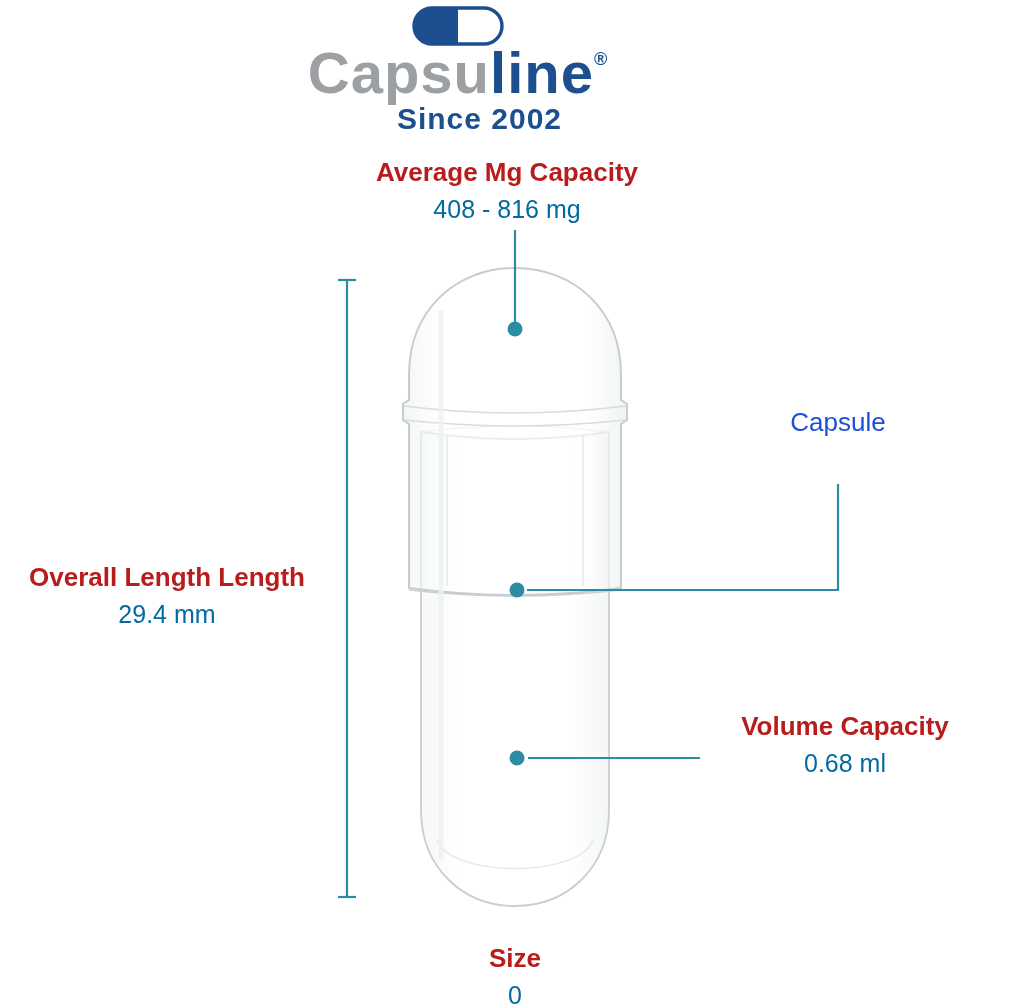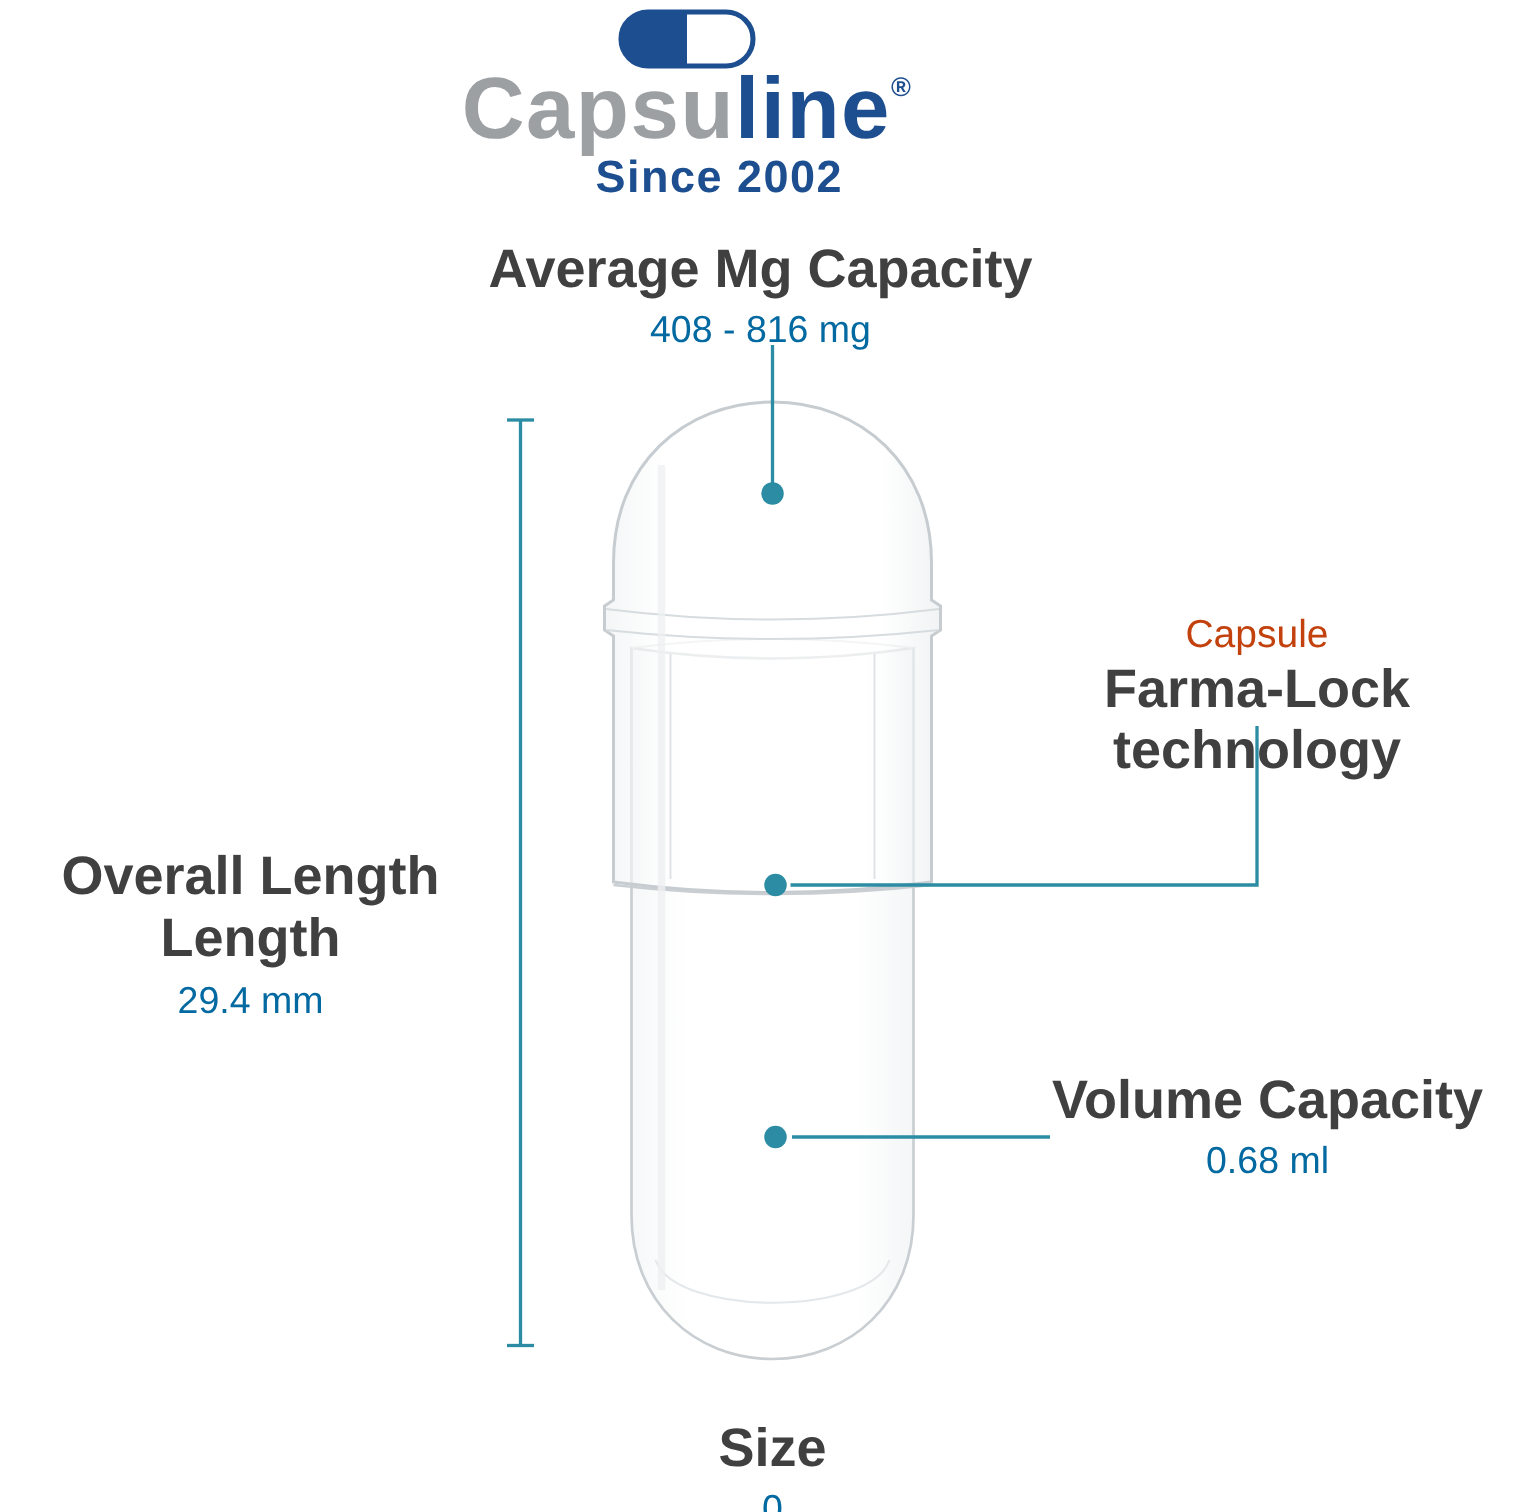--- a/index.html
+++ b/index.html
@@ -43,36 +43,36 @@
     margin-top: 0px;
     font-size: 30px;
     font-weight: 700;
     color: #1d4f90;
     letter-spacing: 1px;
     padding-left: 43px;
   }
 
   
   .ann-title {
-    font-size: 36px;
+    font-size: 26px;
     font-weight: 700;
-    color: #404040;
+    color: #b91c1c;
     line-height: 1.15;
   }
   .ann-value {
     font-size: 25px;
     font-weight: 400;
     color: #0369a1;
     line-height: 1.2;
     margin-top: 6px;
   }
   .ann-plain {
     font-size: 26px;
     font-weight: 400;
-    color: #c2410c;
+    color: #1d4ed8;
     line-height: 1.15;
   }
 
   .mg-block    { top: 158px; left: 307px; width: 400px; }
   .left-block  { top: 563px; left: 0px;   width: 334px; }
   .farma-block { top: 408px; left: 652px; width: 372px; }
   .vol-block   { top: 712px; left: 660px; width: 370px; }
   .size-block  { top: 944px; left: 315px; width: 400px; }
 
   svg { display: block; }
@@ -166,21 +166,20 @@
     <div class="ann-value">408 - 816 mg</div>
   </div>
 
   <div class="abs center left-block">
     <div class="ann-title">Overall Length Length</div>
     <div class="ann-value">29.4 mm</div>
   </div>
 
   <div class="abs center farma-block">
     <div class="ann-plain">Capsule</div>
-    <div class="ann-title">Farma-Lock technology</div>
   </div>
 
   <div class="abs center vol-block">
     <div class="ann-title">Volume Capacity</div>
     <div class="ann-value">0.68 ml</div>
   </div>
 
   <div class="abs center size-block">
     <div class="ann-title">Size</div>
     <div class="ann-value">0</div>

